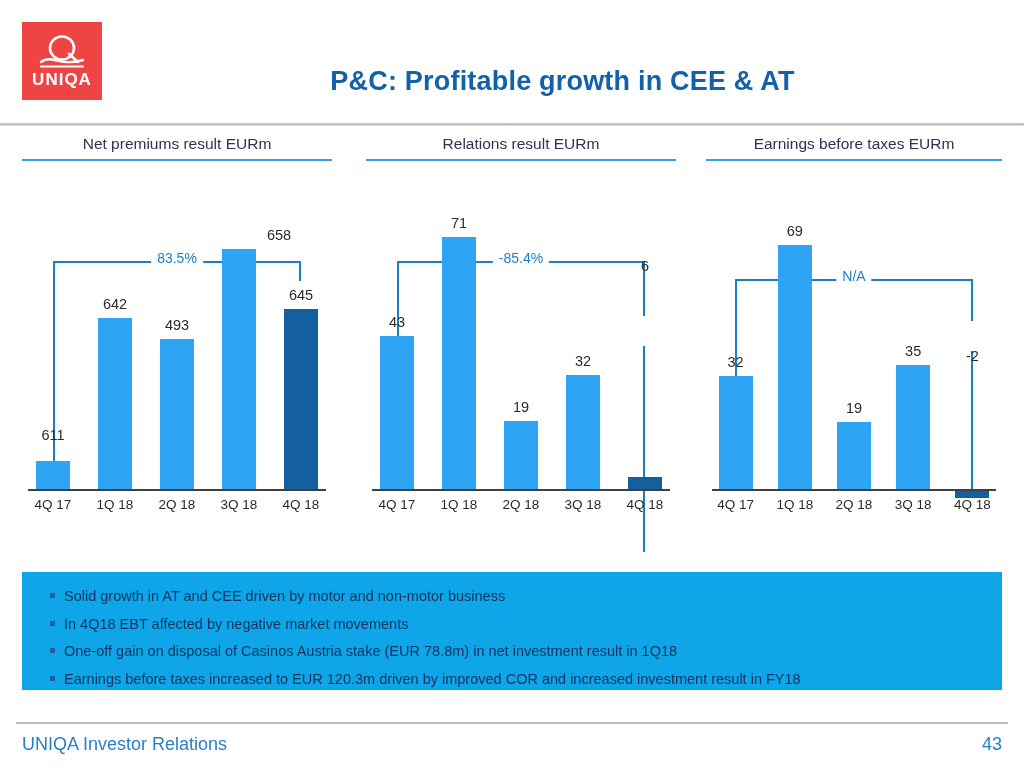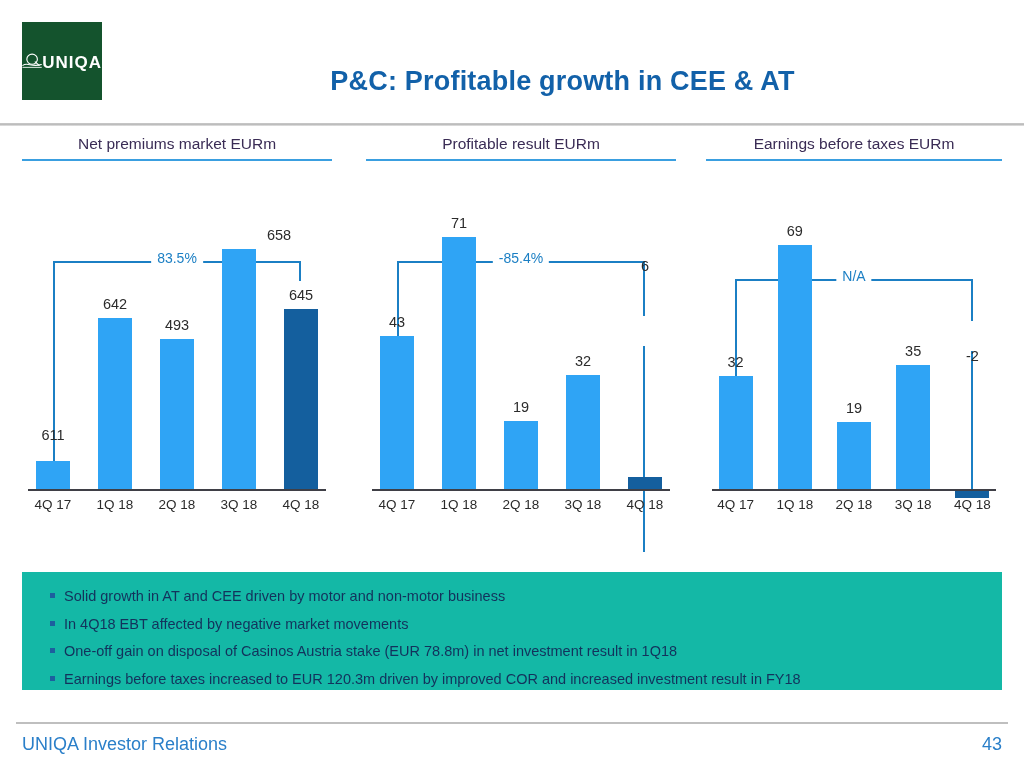--- a/index.html
+++ b/index.html
@@ -10,22 +10,22 @@
     font-family:"Liberation Sans","DejaVu Sans",sans-serif;
     overflow:hidden;
     position:relative;
     color:#1b2a50;
   }
   .slide{position:absolute;inset:0;}
 
   
   .logo{
     position:absolute;left:22px;top:22px;width:80px;height:78px;
-    background:#14532d;
-    display:flex;flex-direction:row;align-items:center;justify-content:center;
+    background:#ef4444;
+    display:flex;flex-direction:column;align-items:center;justify-content:center;
   }
   .logo-mark{width:46px;height:34px;display:block;}
   .logo-word{
     color:#ffffff;font-size:17px;font-weight:bold;letter-spacing:1.0px;
     line-height:1;margin-top:2px;font-family:"Liberation Sans",sans-serif;
   }
   .slide-title{
     position:absolute;left:130px;top:66px;width:865px;
     text-align:center;
     font-size:27px;font-weight:bold;color:#1261a9;
@@ -113,21 +113,21 @@
     font-size:14px;color:#1b7fc4;
     background:#ffffff;padding:0 6px;
     transform:translateX(-50%);
     white-space:nowrap;
     font-family:"Liberation Sans",sans-serif;
   }
 
   
   .bullets{
     position:absolute;left:22px;top:572px;width:980px;height:118px;
-    background:#14b8a6;
+    background:#0ea5e9;
     padding:14px 0 0 0;
     box-sizing:border-box;
   }
   .bullet{
     display:flex;align-items:flex-start;
     margin:0 0 7px 28px;
     font-size:14.5px;color:#13325c;
     line-height:1.42;
     font-family:"Liberation Sans",sans-serif;
   }
@@ -160,21 +160,21 @@
       <path d="M2 27 C12 19, 22 32, 44 25" fill="none" stroke="#ffffff" stroke-width="2.4" stroke-linecap="round"></path>
       <path d="M2 31.5 H44" stroke="#ffffff" stroke-width="2" stroke-linecap="round"></path>
     </svg>
     <div class="logo-word">UNIQA</div>
   </div>
 
   <div class="slide-title">P&amp;C: Profitable growth in CEE &amp; AT</div>
   <div class="header-rule"></div>
 
   <div class="panel panel-1">
-    <div class="panel-head">Net premiums market EURm</div>
+    <div class="panel-head">Net premiums result EURm</div>
     <div class="panel-rule"></div>
 
     <div class="chart">
 
       <div class="bracket" style="top:72px;">
         <div class="bk-line" style="left:31px;right:31px;top:0;"></div>
         <div class="bk-drop" style="left:31px;top:0;height:200px;"></div>
         <div class="bk-drop" style="right:31px;top:0;height:20px;"></div>
         <div class="bk-label" style="left:50%;">83.5%</div>
       </div>
@@ -215,21 +215,21 @@
         <div class="cat">4Q 17</div>
         <div class="cat">1Q 18</div>
         <div class="cat">2Q 18</div>
         <div class="cat">3Q 18</div>
         <div class="cat">4Q 18</div>
       </div>
     </div>
   </div>
 
   <div class="panel panel-2">
-    <div class="panel-head">Profitable result EURm</div>
+    <div class="panel-head">Relations result EURm</div>
     <div class="panel-rule"></div>
 
     <div class="chart">
 
       <div class="bracket" style="top:72px;">
         <div class="bk-line" style="left:31px;right:31px;top:0;"></div>
         <div class="bk-drop" style="left:31px;top:0;height:120px;"></div>
         <div class="bk-drop" style="right:31px;top:0;height:55px;"></div>
         <div class="bk-drop" style="right:31px;top:85px;height:206px;"></div>
         <div class="bk-label" style="left:50%;">-85.4%</div>

